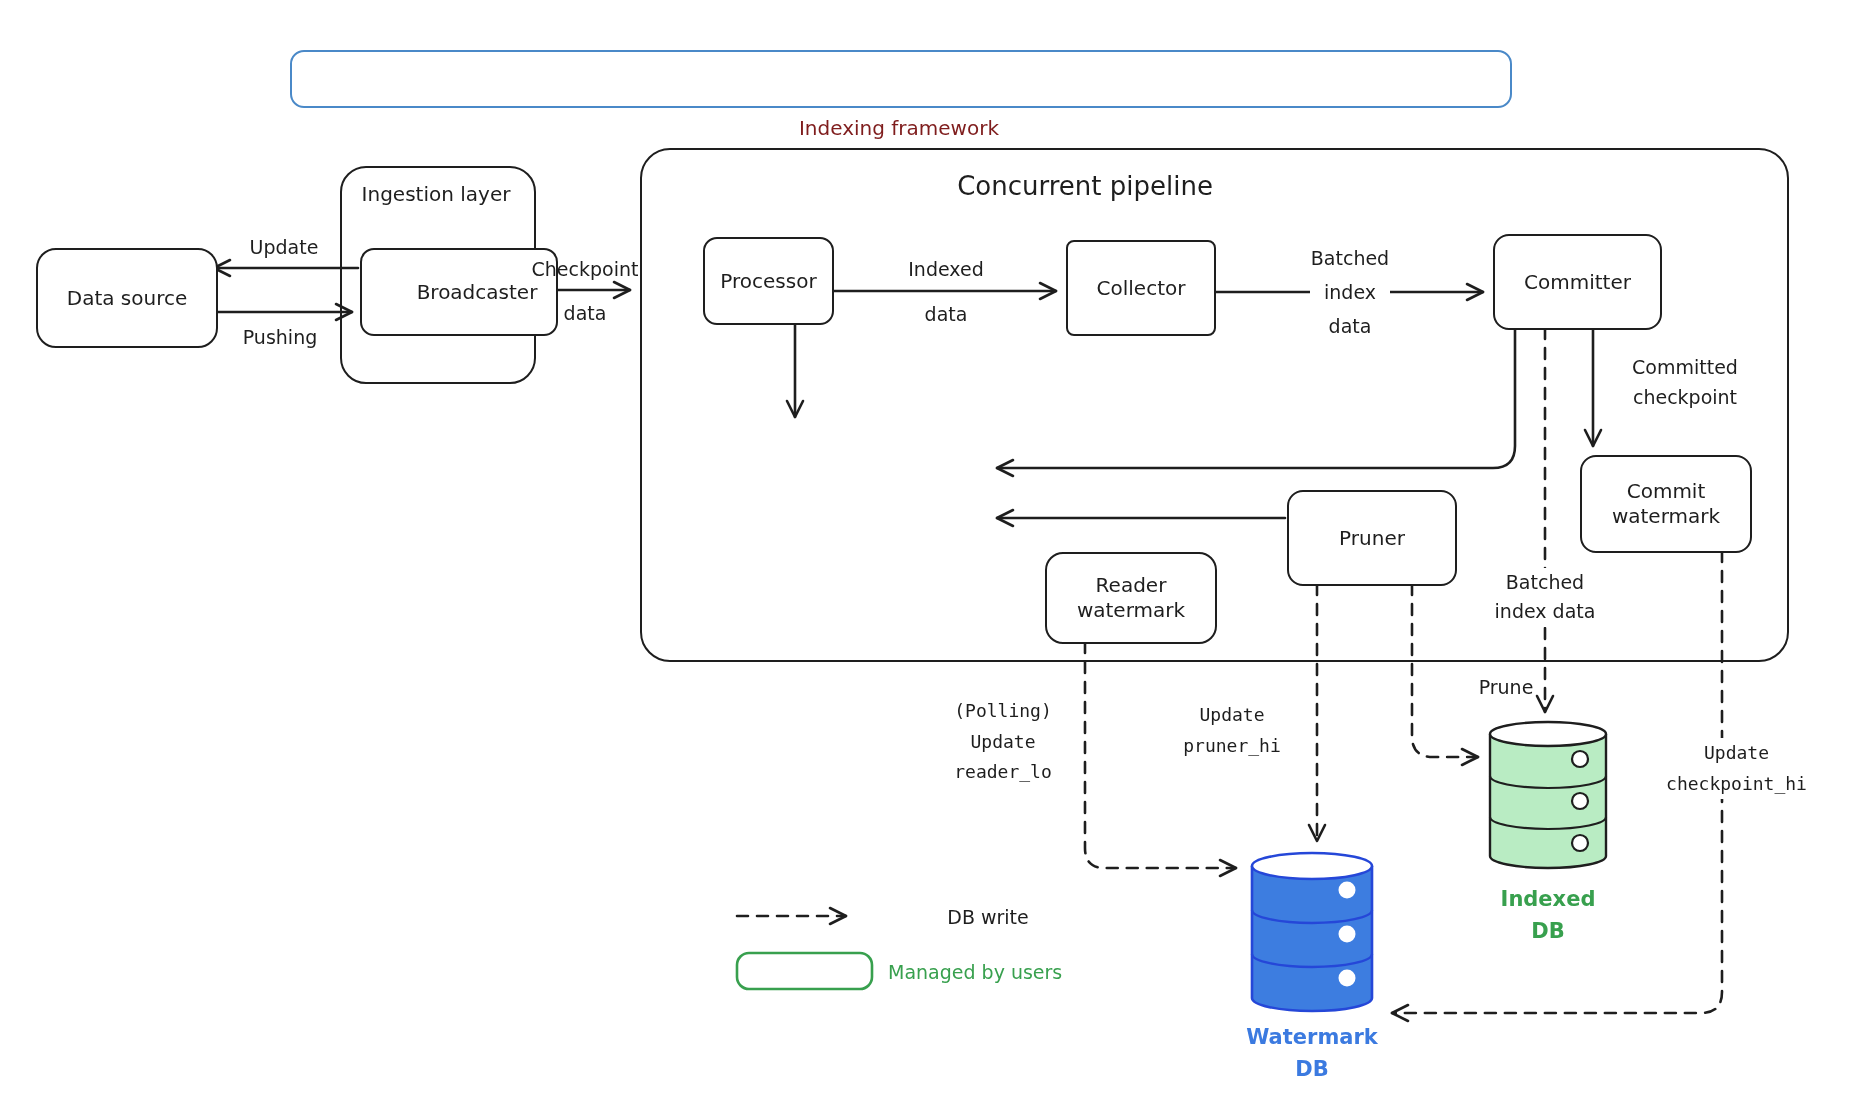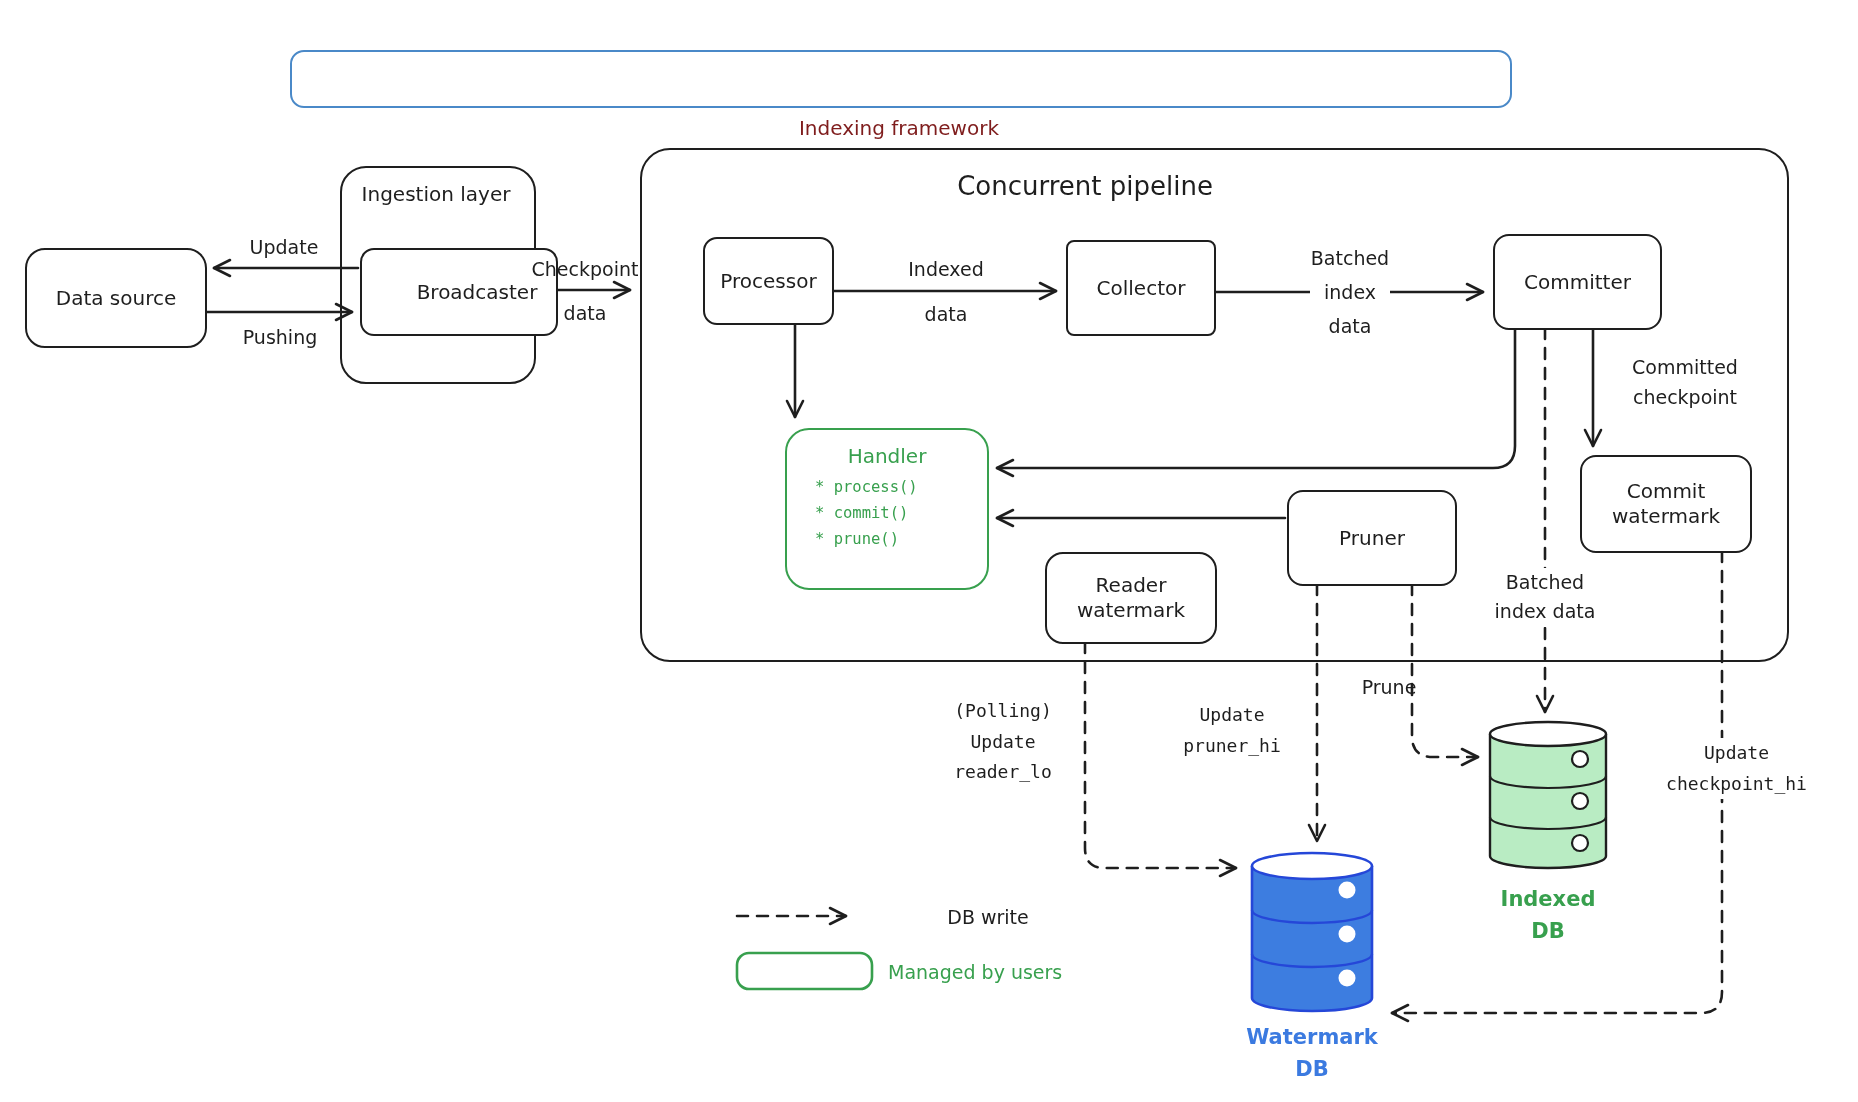--- a/index.html
+++ b/index.html
@@ -79,48 +79,40 @@
 
   <div class="frame" style="left:290px;top:50px;width:1218px;height:54px;border-radius:14px;border-color:#4a89c8;"></div>
   <div class="lbl blue" style="left:699px;top:64px;width:400px;font-size:20px;z-index:2;">Indexing framework</div>
 
   <div class="frame" style="left:340px;top:166px;width:192px;height:214px;border-radius:26px;"></div>
   <div class="lbl" style="left:340px;top:178px;width:192px;font-size:20px;">Ingestion layer</div>
 
   <div class="frame" style="left:640px;top:148px;width:1145px;height:510px;border-radius:30px;"></div>
   <div class="lbl" style="left:885px;top:166px;width:400px;font-size:26px;">Concurrent pipeline</div>
 
-  <div class="node" style="left:25px;top:248px;width:178px;height:96px;border-radius:20px;">
+  <div class="node" style="left:36px;top:248px;width:178px;height:96px;border-radius:20px;">
     <span>Data source</span>
   </div>
 
   <div class="node" style="left:360px;top:248px;width:158px;height:84px;border-radius:14px;padding-left:36px;">
     <span>Broadcaster</span>
   </div>
 
   <div class="node" style="left:703px;top:237px;width:127px;height:84px;border-radius:14px;">
     <span>Processor</span>
   </div>
 
   <div class="node" style="left:1066px;top:240px;width:146px;height:92px;border-radius:8px;">
     <span>Collector</span>
   </div>
 
   <div class="node" style="left:1493px;top:234px;width:165px;height:92px;border-radius:16px;justify-content:center;">
     <span>Committer</span>
   </div>
 
-  <div class="handler-box" style="left:785px;top:428px;width:200px;height:158px;">
-    <div class="handler-title">Handler</div>
-    <div class="handler-methods">
-      <div>* process()</div>
-      <div>* commit()</div>
-      <div>* prune()</div>
-    </div>
-  </div>
 
   <div class="node" style="left:1045px;top:552px;width:168px;height:88px;border-radius:18px;">
     <span>Reader
 watermark</span>
   </div>
 
   <div class="node" style="left:1287px;top:490px;width:166px;height:92px;border-radius:16px;">
     <span>Pruner</span>
   </div>
 
@@ -145,21 +137,21 @@
   <div class="lbl" style="left:1600px;top:352px;width:170px;">Committed
 checkpoint</div>
 
   <div class="lbl mono" style="left:903px;top:696px;width:200px;">(Polling)
 Update
 reader_lo</div>
 
   <div class="lbl mono" style="left:1132px;top:700px;width:200px;">Update
 pruner_hi</div>
 
-  <div class="lbl" style="left:1339px;top:672px;width:100px;">Prune</div>
+  <div class="lbl" style="left:1456px;top:672px;width:100px;">Prune</div>
 
   <div class="lbl whitebg" style="left:1483px;top:568px;width:124px;line-height:1.55;">Batched
 index data</div>
 
   <div class="lbl mono whitebg" style="left:1615px;top:738px;width:243px;">Update
 checkpoint_hi</div>
 
   <div class="lbl dbblue" style="left:1212px;top:1022px;width:200px;font-size:21px;line-height:1.5;">Watermark
 DB</div>
   <div class="lbl green" style="left:1448px;top:884px;width:200px;font-size:21px;line-height:1.5;font-weight:bold;">Indexed

